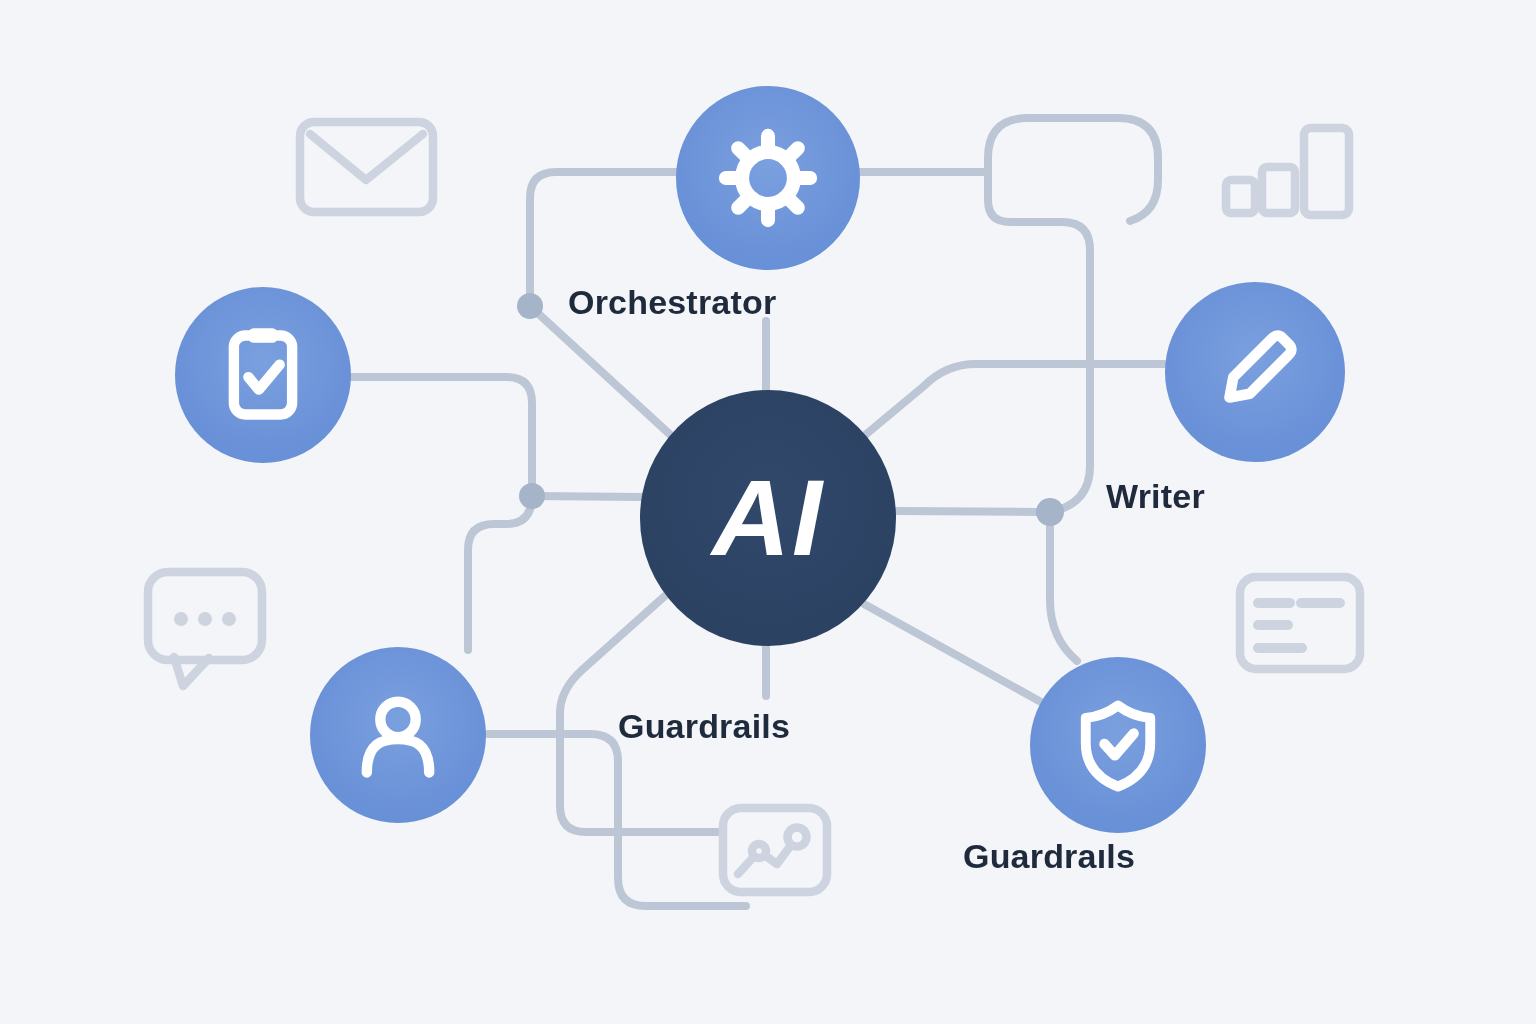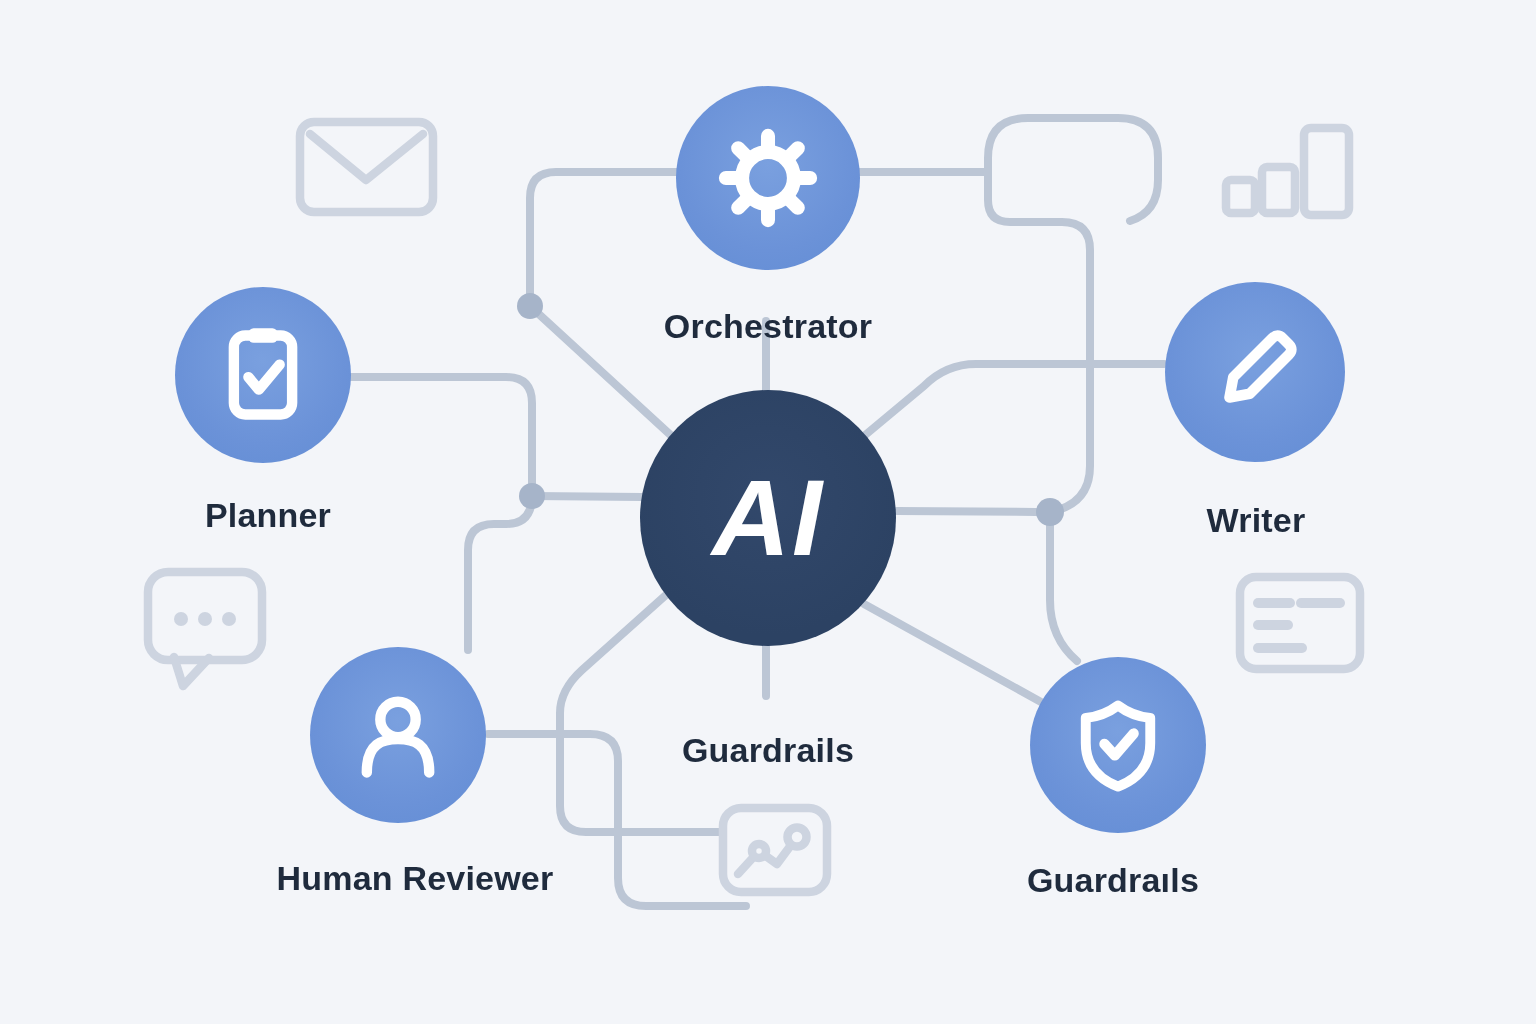--- a/index.html
+++ b/index.html
@@ -3,21 +3,21 @@
 <meta charset="utf-8">
 <style>
   html,body{margin:0;padding:0;}
   body{font-family:"Liberation Sans","DejaVu Sans",sans-serif;background:#e8eaef;}
   .stage{position:relative;width:1536px;height:1024px;background:#f3f5f9;overflow:hidden;}
   .layer{position:absolute;left:0;top:0;width:1536px;height:1024px;}
   .node{position:absolute;border-radius:50%;display:flex;align-items:center;justify-content:center;}
   .node.blue{background:radial-gradient(circle at 50% 42%,#7aa0df 0%,#6b92d8 62%,#628dd4 100%);background-color:#6b92d8;}
   .node.navy{background:radial-gradient(circle at 50% 42%,#32486b 0%,#2c4263 70%);background-color:#2c4263;font-style:italic;}
   .ai-text{color:#ffffff;font-size:108px;font-weight:800;letter-spacing:2px;line-height:1;}
-  .lbl{position:absolute;font-size:34px;font-weight:600;color:#1f2b3d;text-align:center;letter-spacing:.2px;margin-top:24px;}
+  .lbl{position:absolute;font-size:34px;font-weight:600;color:#1f2b3d;text-align:left;letter-spacing:.2px;}
 </style>
 </head>
 <body>
 
 <div class="stage">
 
   <svg class="layer" viewBox="0 0 1536 1024">
     <g stroke="#bcc6d5" stroke-width="8" fill="none" stroke-linecap="round" stroke-linejoin="round">
       <path d="M 766 321 L 766 395"></path>
       <path d="M 530 306 L 530 198 Q 530 172 556 172 L 986 172"></path>
@@ -100,40 +100,38 @@
   </div>
 
   <div class="node blue" style="left:175px;top:287px;width:176px;height:176px;">
     <svg width="104" height="104" viewBox="-50 -50 100 100">
       <path d="M -8 -51 L 0 -59 L 8 -51 Z" fill="#ffffff"></path>
       <rect x="-28" y="-38" width="56" height="76" rx="11" fill="none" stroke="#ffffff" stroke-width="10"></rect>
       <rect x="-14" y="-45" width="28" height="14" rx="5" fill="#ffffff"></rect>
       <path d="M -14 2 L -4 14 L 16 -10" fill="none" stroke="#ffffff" stroke-width="10" stroke-linecap="round" stroke-linejoin="round"></path>
     </svg>
   </div>
-  <div class="lbl" style="left:118px;top:472px;width:300px;">Planner</div>
 
   <div class="node blue" style="left:1165px;top:282px;width:180px;height:180px;">
     <svg width="106" height="106" viewBox="-50 -50 100 100">
       <g transform="rotate(45)">
         <path d="M -11 -34 Q -11 -41 -4 -41 L 4 -41 Q 11 -41 11 -34 L 11 18 L 0 34 L -11 18 Z" fill="none" stroke="#ffffff" stroke-width="10" stroke-linecap="round" stroke-linejoin="round"></path>
       </g>
     </svg>
   </div>
   <div class="lbl" style="left:1106px;top:477px;width:300px;">Writer</div>
 
   <div class="node blue" style="left:310px;top:647px;width:176px;height:176px;">
     <svg width="104" height="104" viewBox="-50 -50 100 100">
       <g stroke="#ffffff" stroke-width="10" fill="none" stroke-linecap="round">
         <circle cy="-15" r="17"></circle>
         <path d="M -30 36 C -30 8 -15 4 0 4 C 15 4 30 8 30 36"></path>
       </g>
     </svg>
   </div>
-  <div class="lbl" style="left:165px;top:835px;width:500px;">Human Reviewer</div>
 
   <div class="node blue" style="left:1030px;top:657px;width:176px;height:176px;">
     <svg width="104" height="104" viewBox="-50 -50 100 100">
       <path d="M 0 -38 C 8 -32 20 -27 31 -26 L 31 -2 C 31 20 18 33 0 40 C -18 33 -31 20 -31 -2 L -31 -26 C -20 -27 -8 -32 0 -38 Z" fill="none" stroke="#ffffff" stroke-width="9.5" stroke-linejoin="round"></path>
       <path d="M -13 -1 L -3 10 L 15 -11" fill="none" stroke="#ffffff" stroke-width="10" stroke-linecap="round" stroke-linejoin="round"></path>
     </svg>
   </div>
   <div class="lbl" style="left:618px;top:707px;width:300px;">Guardrails</div>
 
   <div class="lbl" style="left:963px;top:837px;width:300px;">Guardraıls</div>

